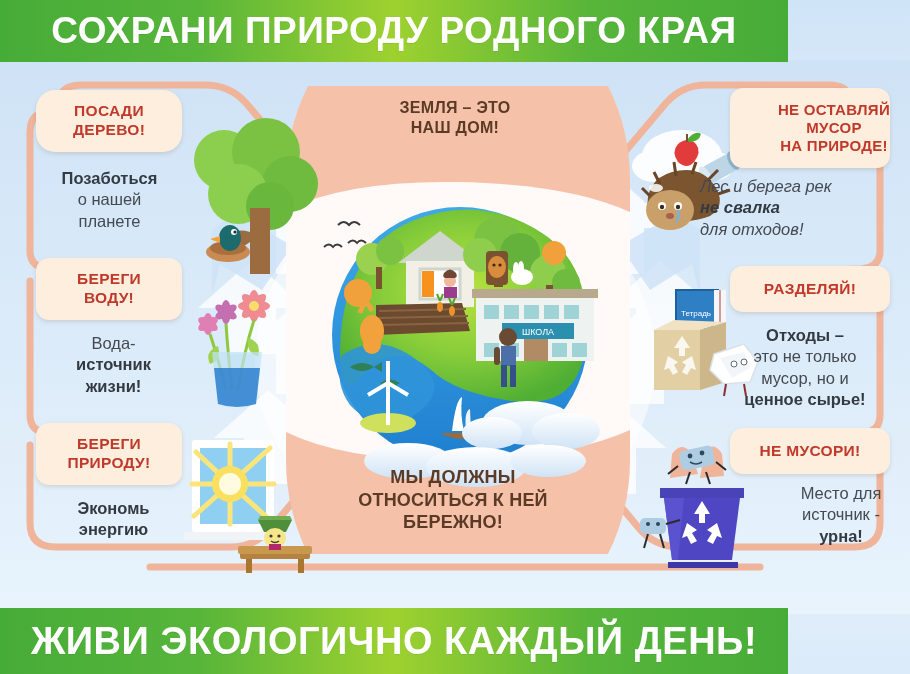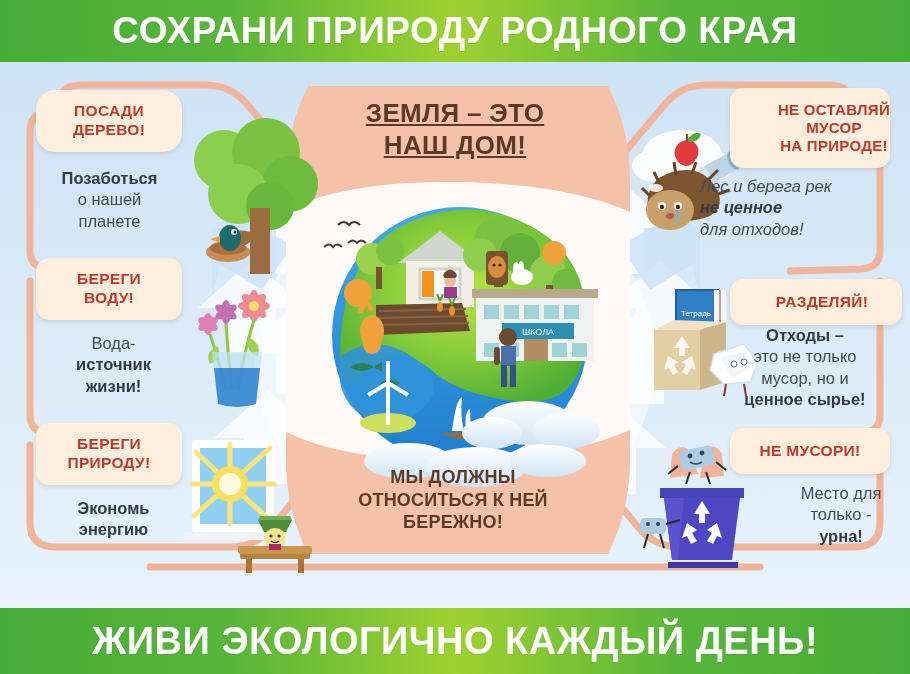--- a/index.html
+++ b/index.html
@@ -5,37 +5,37 @@
   html,body{margin:0;padding:0;}
   body{width:910px;height:674px;overflow:hidden;font-family:"Liberation Sans",sans-serif;
        background:#dceaf8;}
   #poster{position:relative;width:910px;height:674px;overflow:hidden;
           background:linear-gradient(180deg,#cfe4f7 0%,#e6f1fb 35%,#ecf5fc 60%,#dbebf9 100%);}
 
   
   .bgArrows{position:absolute;left:0;top:60px;width:910px;height:554px;}
 
   
-  .banner{position:absolute;left:0;width:910px;display:flex;align-items:center;justify-content:center;}
+  .banner{position:absolute;left:0;width:788px;display:flex;align-items:center;justify-content:center;}
   .banner.top{top:0;height:62px;
     background:linear-gradient(90deg,#46ac38 0%,#57b53a 25%,#9ed12f 50%,#57b53a 75%,#46ac38 100%);}
   .banner.bottom{top:608px;height:66px;
     background:linear-gradient(90deg,#46ac38 0%,#57b53a 25%,#9ed12f 50%,#57b53a 75%,#46ac38 100%);}
   .banner .btxt{color:#ffffff;font-weight:bold;letter-spacing:.5px;
     font-family:"Liberation Sans",sans-serif;text-shadow:0 1px 0 rgba(0,0,0,.06);}
   .banner.top .btxt{font-size:37px;}
   .banner.bottom .btxt{font-size:38px;}
 
   
   .frameSvg{position:absolute;left:0;top:55px;width:910px;height:560px;}
 
   
   .centerBandSvg{position:absolute;left:268px;top:60px;width:380px;height:520px;}
   .centerTitle{position:absolute;left:300px;top:98px;width:310px;text-align:center;
-    font-size:26px;font-weight:bold;color:#5b3b26;line-height:1.22;letter-spacing:.3px;text-decoration:underline;}
+    font-size:16px;font-weight:bold;color:#5b3b26;line-height:1.22;letter-spacing:.3px;}
   .centerFooter{position:absolute;left:288px;top:466px;width:330px;text-align:center;
     font-size:18px;font-weight:bold;color:#5b3b26;line-height:1.25;letter-spacing:.2px;}
 
   
   .card{position:absolute;background:#fdeedd;border-radius:13px;
         box-shadow:0 2px 4px rgba(120,90,70,.18);display:flex;align-items:center;justify-content:center;}
   .card .ctxt{color:#c0392b;font-weight:bold;font-size:15.5px;line-height:1.2;text-align:center;letter-spacing:.3px;}
   .card.w1 .ctxt{font-size:15px;}
 
   .sub{position:absolute;text-align:center;color:#444a52;font-size:16.5px;line-height:1.3;}
@@ -45,21 +45,21 @@
   #card-tree{left:36px;top:90px;width:146px;height:62px;border-radius:19px;}
   #sub-tree{left:22px;top:168px;width:175px;}
   #card-water{left:36px;top:258px;width:146px;height:62px;}
   #sub-water{left:26px;top:333px;width:175px;}
   #card-nature{left:36px;top:423px;width:146px;height:62px;}
   #sub-nature{left:26px;top:498px;width:175px;}
 
   
   #card-litter{left:730px;top:88px;width:160px;height:80px;justify-content:flex-end;}
   #sub-litter{left:700px;top:176px;width:200px;text-align:left;font-style:italic;}
-  #card-separate{left:730px;top:279px;width:160px;height:46px;padding-left:12px;}
+  #card-separate{left:730px;top:266px;width:160px;height:46px;}
   #sub-separate{left:712px;top:325px;width:186px;}
   #card-nolitter{left:730px;top:428px;width:160px;height:46px;}
   #sub-nolitter{left:753px;top:483px;width:176px;}
 
   
   .ill{position:absolute;}
   #ill-globe{left:280px;top:155px;width:360px;height:355px;}
   #ill-tree{left:178px;top:112px;width:145px;height:165px;}
   #ill-flowers{left:182px;top:272px;width:110px;height:140px;}
   #ill-window{left:178px;top:428px;width:140px;height:145px;}
@@ -523,21 +523,21 @@
 
   <div class="card w1" id="card-litter">
     <div class="ctxt">
       <div>НЕ ОСТАВЛЯЙ</div>
       <div>МУСОР</div>
       <div>НА ПРИРОДЕ!</div>
     </div>
   </div>
   <div class="sub" id="sub-litter">
     <span>Лес  и берега рек</span><br>
-    <b>не ценное</b><br>
+    <b>не свалка</b><br>
     <span>для отходов!</span>
   </div>
 
   <div class="card" id="card-separate">
     <div class="ctxt">
       <div>РАЗДЕЛЯЙ!</div>
     </div>
   </div>
   <div class="sub" id="sub-separate">
     <b>Отходы –</b><br>
@@ -546,17 +546,17 @@
     <b>ценное сырье!</b>
   </div>
 
   <div class="card" id="card-nolitter">
     <div class="ctxt">
       <div>НЕ МУСОРИ!</div>
     </div>
   </div>
   <div class="sub" id="sub-nolitter">
     <span>Место для</span><br>
-    <span>только -</span><br>
+    <span>источник -</span><br>
     <b>урна!</b>
   </div>
 
 </div>
 
 </body></html>

